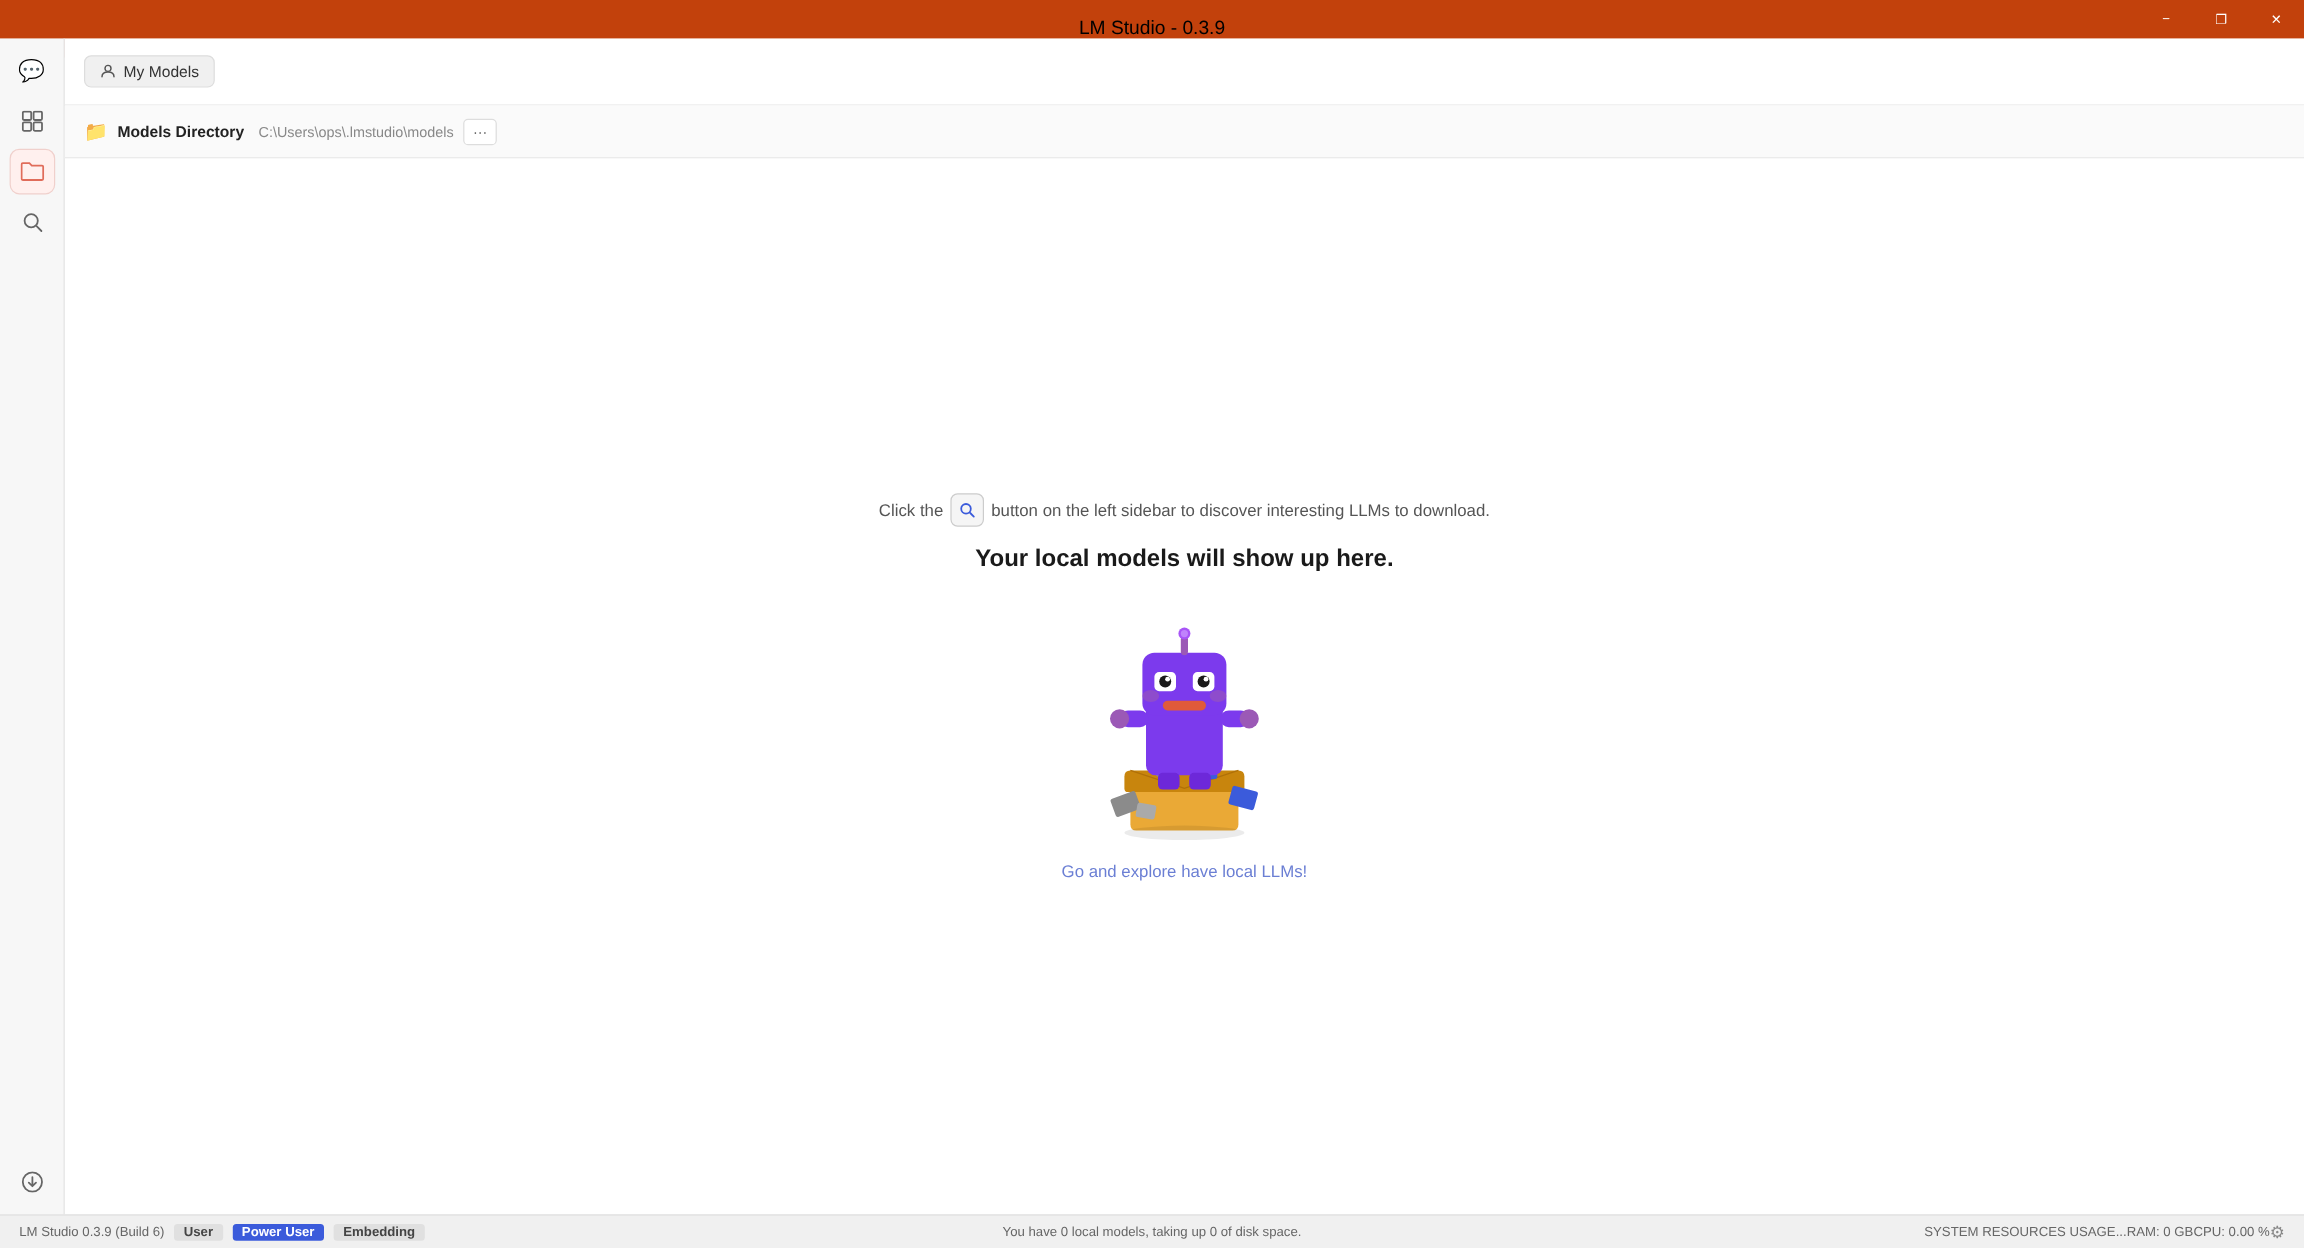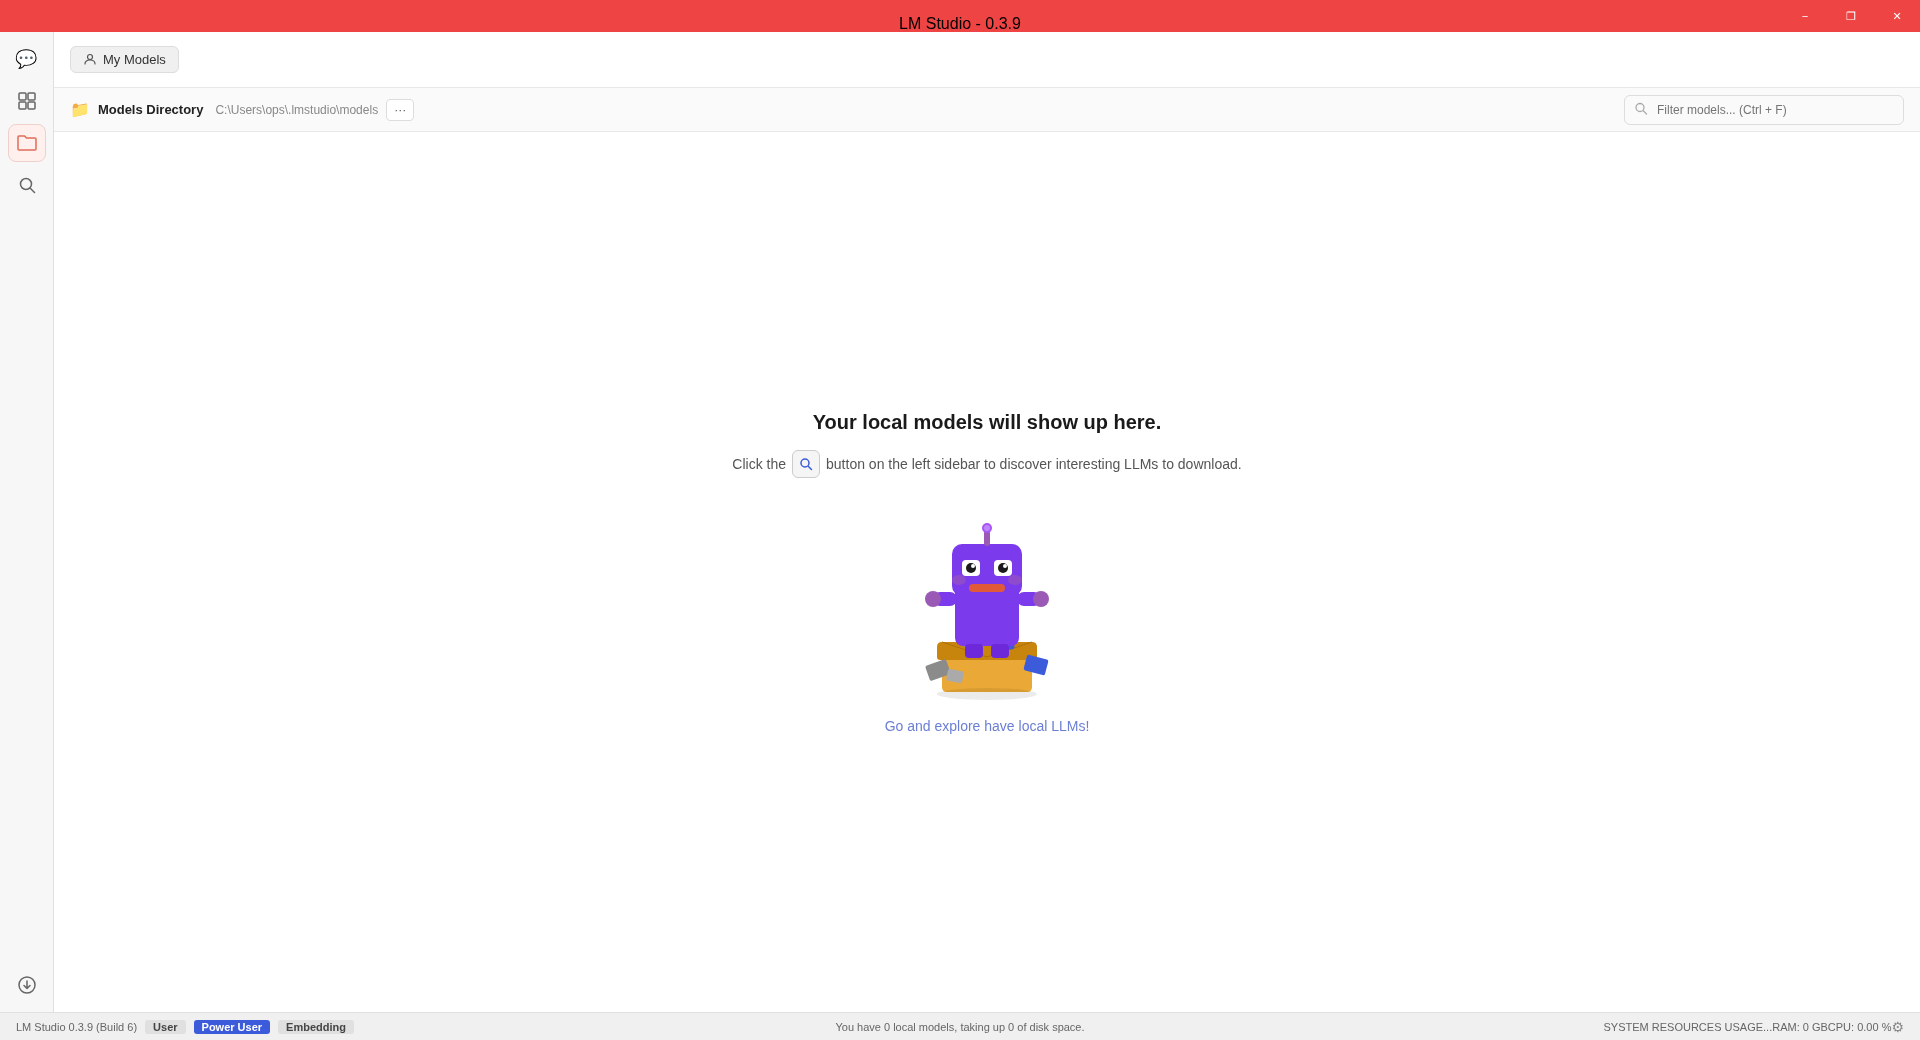--- a/index.html
+++ b/index.html
@@ -9,21 +9,21 @@
       font-family: -apple-system, BlinkMacSystemFont, 'Segoe UI', sans-serif;
       background: #f0f0f0;
       overflow: hidden;
       position: relative;
     }
 
     
     #title-bar {
       width: 100%;
       height: 48px;
-      background: #ef4444;
+      background: #c2410c;
       display: flex;
       align-items: center;
       justify-content: center;
       position: relative;
     }
     #window-controls {
       position: absolute;
       right: 0;
       top: 0;
       height: 32px;
@@ -390,47 +390,38 @@
   </button>
 </div>
 
 <div id="content-area">
 
   <div id="directory-bar">
     <span id="dir-icon">📁</span>
     <span id="dir-label">Models Directory</span>
     <span id="dir-path">C:\Users\ops\.lmstudio\models</span>
     <div id="dir-more-btn">···</div>
-    <div id="filter-input-wrap">
-      <span id="filter-search-icon">
-        <svg width="14" height="14" viewBox="0 0 14 14" fill="none">
-          <circle cx="6" cy="6" r="4" stroke="#aaa" stroke-width="1.3"></circle>
-          <line x1="9.5" y1="9.5" x2="12.5" y2="12.5" stroke="#aaa" stroke-width="1.3" stroke-linecap="round"></line>
-        </svg>
-      </span>
-      <input id="filter-input" type="text" placeholder="Filter models... (Ctrl + F)" style="">
-    </div>
   </div>
 
   <div id="main-split">
 
 
     <div id="right-content">
       <div id="empty-state">
-        <div id="empty-title">Your local models will show up here.</div>
         <div id="empty-subtitle">
           <span>Click the</span>
           <span id="search-badge">
             <svg width="14" height="14" viewBox="0 0 14 14" fill="none">
               <circle cx="6" cy="6" r="4" stroke="#3b5bdb" stroke-width="1.5"></circle>
               <line x1="9.5" y1="9.5" x2="12.5" y2="12.5" stroke="#3b5bdb" stroke-width="1.5" stroke-linecap="round"></line>
             </svg>
           </span>
           <span>button on the left sidebar to discover interesting LLMs to download.</span>
         </div>
+        <div id="empty-title">Your local models will show up here.</div>
 
         <div id="mascot">
           <svg class="robot-svg" viewBox="0 0 180 210" fill="none" xmlns="http://www.w3.org/2000/svg">
 
             <path d="M45 150 L45 185 Q45 190 50 190 L130 190 Q135 190 135 185 L135 150 Z" fill="#e8a020" opacity="0.9"></path>
             <path d="M40 145 Q40 140 45 140 L135 140 Q140 140 140 145 L140 155 Q140 158 137 158 L43 158 Q40 158 40 155 Z" fill="#c8850d"></path>
 
             <path d="M45 140 L90 155 L135 140" stroke="#b07008" stroke-width="1" fill="none"></path>
 
             <rect x="65" y="128" width="20" height="16" rx="2" fill="#8b8b8b" transform="rotate(-10 75 136)"></rect>

